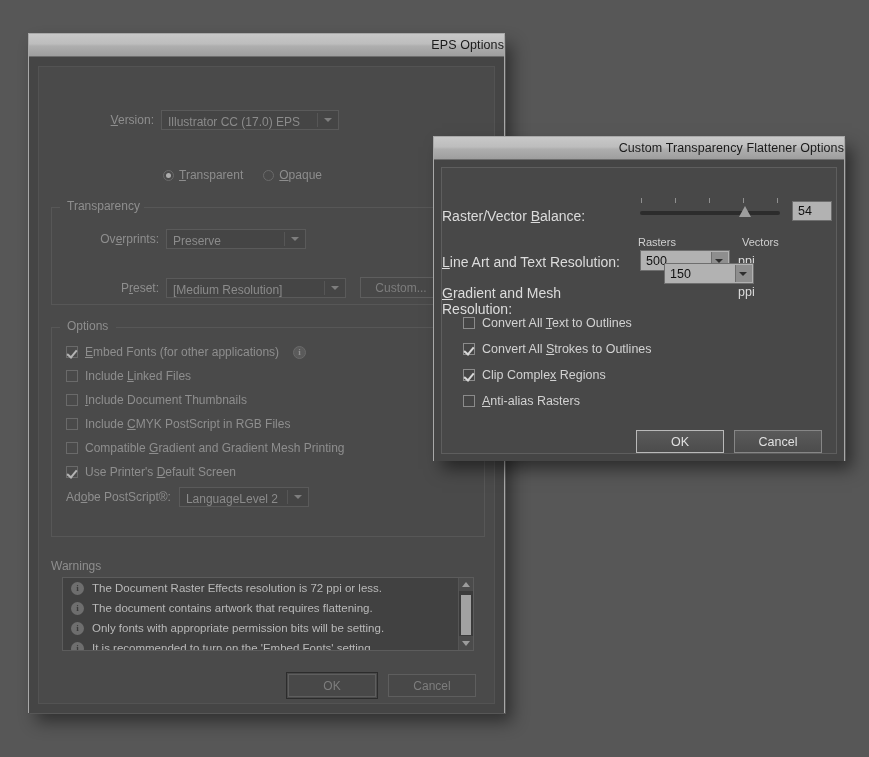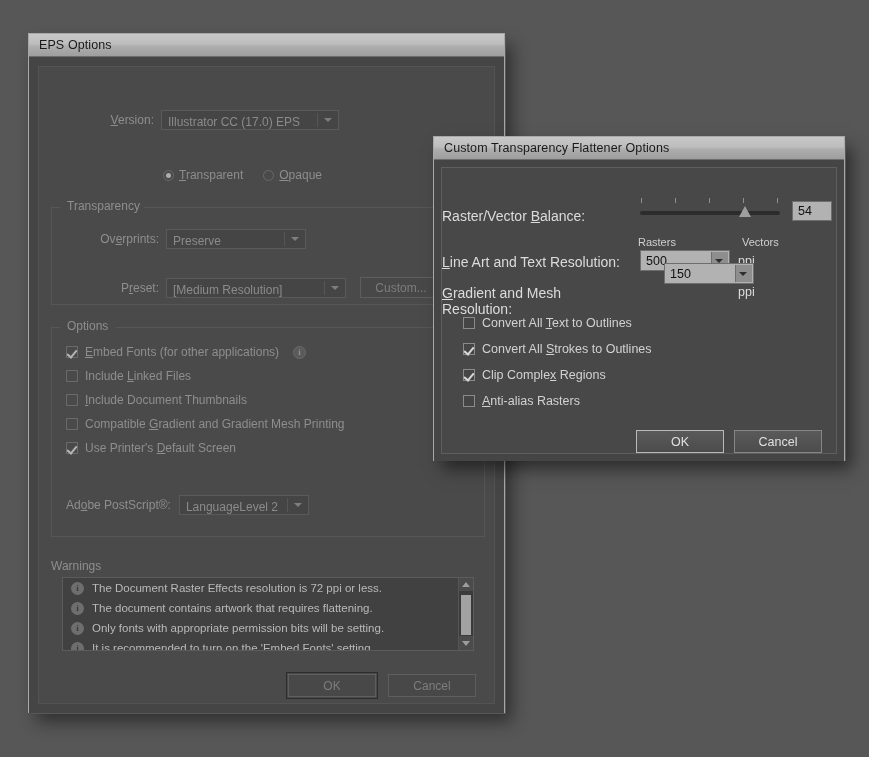--- a/index.html
+++ b/index.html
@@ -24,20 +24,21 @@
   .titlebar {
     height: 23px;
     background: linear-gradient(to bottom, #c8c8c8 0%, #bdbdbd 45%, #aeaeae 55%, #9e9e9e 100%);
     color: #1a1a1a;
     font-size: 12.5px;
     display: flex;
     align-items: center;
     padding-left: 10px;
     border-bottom: 1px solid #6d6d6d;
     letter-spacing: .1px;
+    justify-content: flex-end;
   }
   .dialog-body { background: #454545; }
 
   
   .shadow-eps {
     position: absolute; left: 30px; top: 36px;
     width: 476px; height: 678px;
     box-shadow: 6px 8px 16px rgba(0,0,0,.45);
     pointer-events: none;
   }
@@ -346,29 +347,33 @@
             <div class="chk-row">
               <span class="cbx"></span>
               <span class="chk-lbl">Include <u>L</u>inked Files</span>
             </div>
             <div class="chk-row">
               <span class="cbx"></span>
               <span class="chk-lbl"><u>I</u>nclude Document Thumbnails</span>
             </div>
             <div class="chk-row">
               <span class="cbx"></span>
+              <span class="chk-lbl">Include <u>C</u>MYK PostScript in RGB Files</span>
+            </div>
+            <div class="chk-row">
+              <span class="cbx"></span>
               <span class="chk-lbl">Compatible <u>G</u>radient and Gradient Mesh Printing</span>
             </div>
             <div class="chk-row">
               <span class="cbx on"></span>
               <span class="chk-lbl">Use Printer's <u>D</u>efault Screen</span>
             </div>
           </div>
 
-          <div class="row" style="left:14px;top:168px;">
+          <div class="row" style="left:14px;top:160px;">
             <div class="lbl-right">Ad<u>o</u>be PostScript®:</div>
             <div class="combo-dis" style="margin-left:8px;width:130px;">
               <span>LanguageLevel 2</span>
               <span class="arrow-sep"></span>
               <span class="arrow"></span>
             </div>
           </div>
         </div>
 
         <div style="position:absolute;left:12px;top:492px;width:434px;height:92px;">

